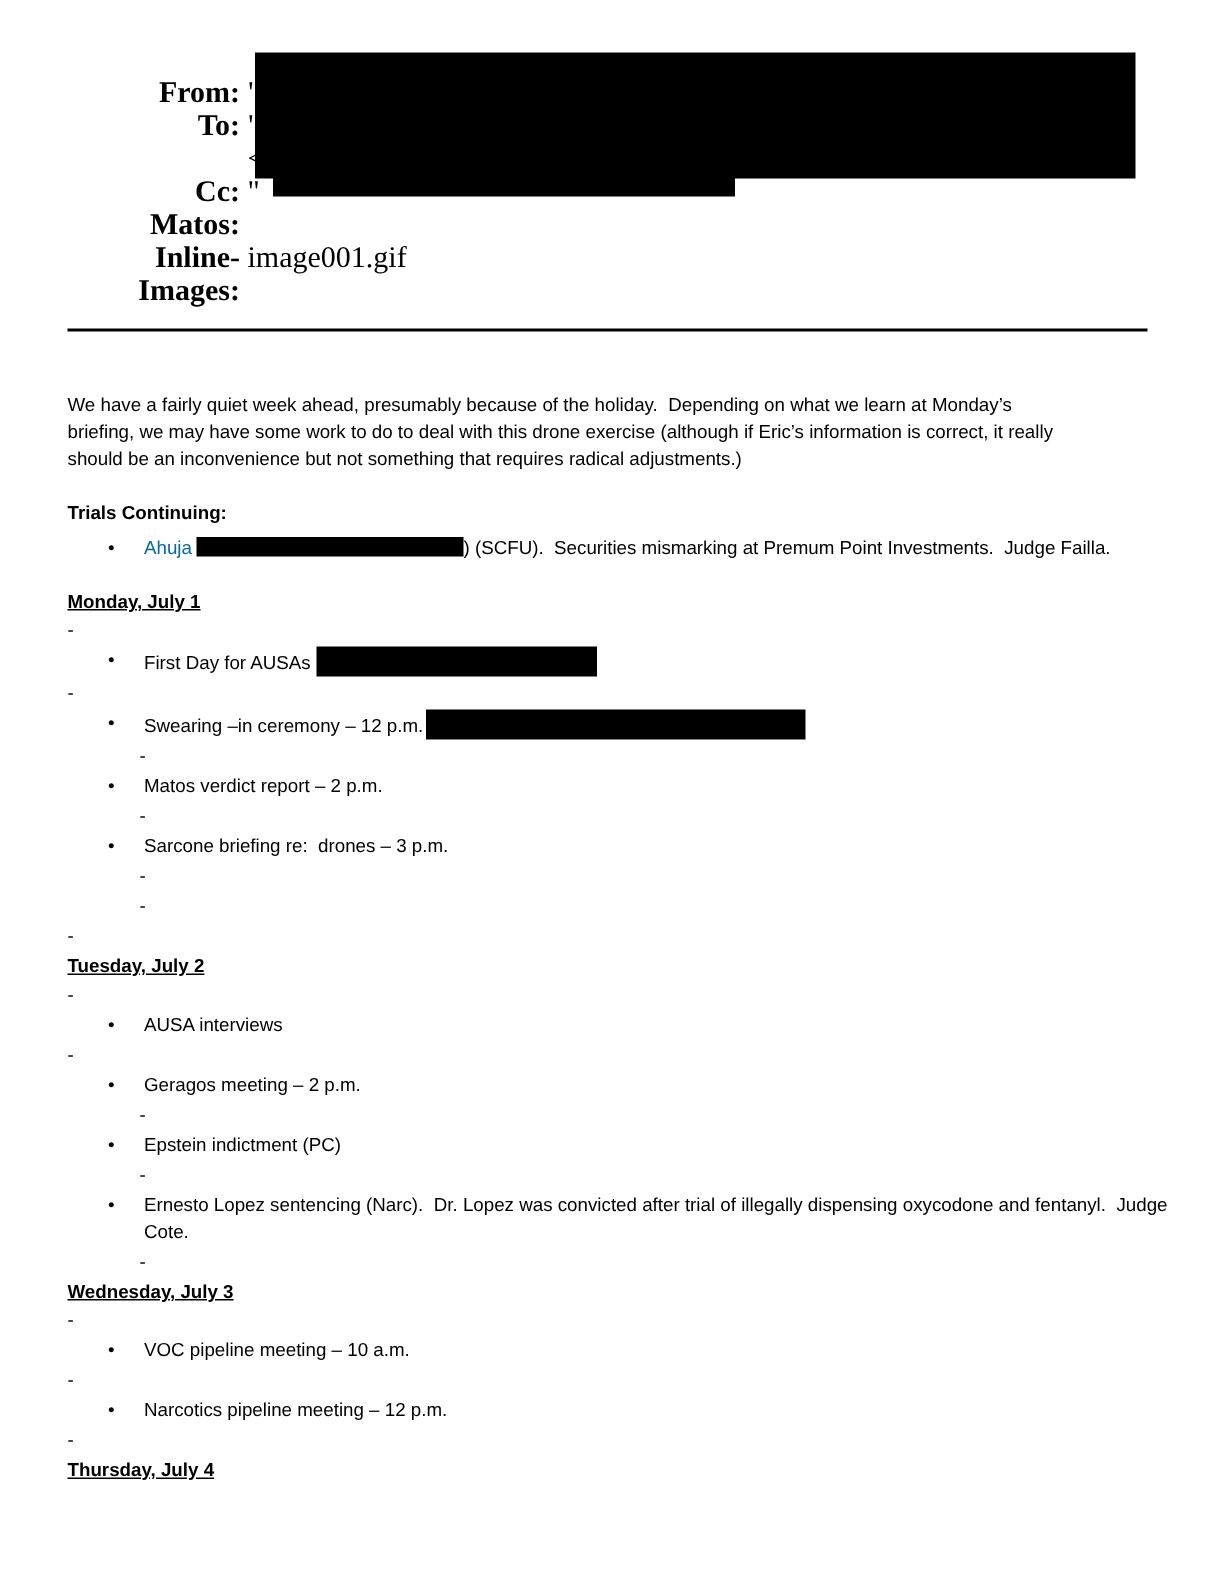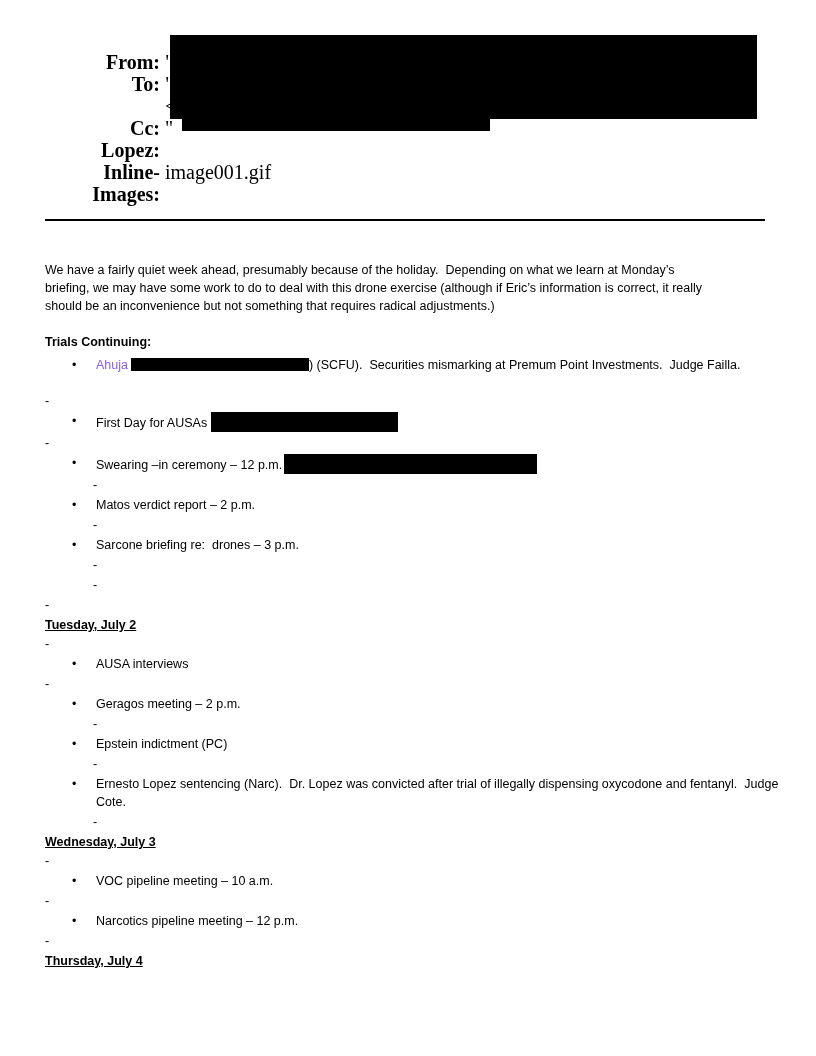--- a/index.html
+++ b/index.html
@@ -39,21 +39,21 @@
   .pre { white-space:pre-wrap; }
   .intro { width:745px; margin-bottom:18px;margin-top:40px; }
   .h-bold { font-weight:bold; margin-bottom:5px; }
   .day-heading { font-weight:bold; text-decoration:underline; margin-bottom:1px; }
   .dash { line-height:18px; margin-bottom:2px; }
   .dash.ind { margin-left:48px; }
   .bullet { display:flex; margin:0 0 2px 27px; }
   .bullet .dot { flex:none; width:24px; }
   .btext { flex:1 1 auto; }
   .trial-bullet { margin-bottom:18px; }
-  .link { color:#8b5cf6; cursor:pointer; }
+  .link { color:#0369a1; cursor:pointer; }
   .redact-inline { display:inline-block; background:#000; }
   .r1 { width:178px; height:13px; vertical-align:-2px; margin-left:3px; }
   .r2 { width:187px; height:20px; vertical-align:-5px; }
   .r3 { width:253px; height:20px; vertical-align:-5px; margin-left:2px; }
 </style>
 </head>
 <body>
 
 <div class="page">
 
@@ -68,21 +68,21 @@
     </div>
     <div class="hrow">
       <span class="hlabel"></span>
       <span class="hvalue">&lt;</span>
     </div>
     <div class="hrow">
       <span class="hlabel">Cc:</span>
       <span class="hvalue">"</span>
     </div>
     <div class="hrow">
-      <span class="hlabel">Lopez:</span>
+      <span class="hlabel">Matos:</span>
     </div>
     <div class="hrow">
       <span class="hlabel">Inline-Images:</span>
       <span class="hvalue">image001.gif</span>
     </div>
   </div>
 
   <div class="redact-block redact-a"></div>
   <div class="redact-block redact-b"></div>
 
@@ -94,20 +94,21 @@
 briefing, we may have some work to do to deal with this drone exercise (although if Eric’s information is correct, it really
 should be an inconvenience but not something that requires radical adjustments.)</p>
 
     <p class="h-bold">Trials Continuing:</p>
 
     <div class="bullet trial-bullet">
       <span class="dot">•</span>
       <span class="btext pre"><span class="link">Ahuja</span><span class="redact-inline r1"></span><span class="pre">) (SCFU).  Securities mismarking at Premum Point Investments.  Judge Failla.</span></span>
     </div>
 
+    <p class="day-heading">Monday, July 1</p>
     <p class="dash">-</p>
     <div class="bullet">
       <span class="dot">•</span>
       <span class="btext pre"><span class="pre">First Day for AUSAs </span><span class="redact-inline r2"></span></span>
     </div>
     <p class="dash">-</p>
     <div class="bullet">
       <span class="dot">•</span>
       <span class="btext pre"><span class="pre">Swearing –in ceremony – 12 p.m.</span><span class="redact-inline r3"></span></span>
     </div>

